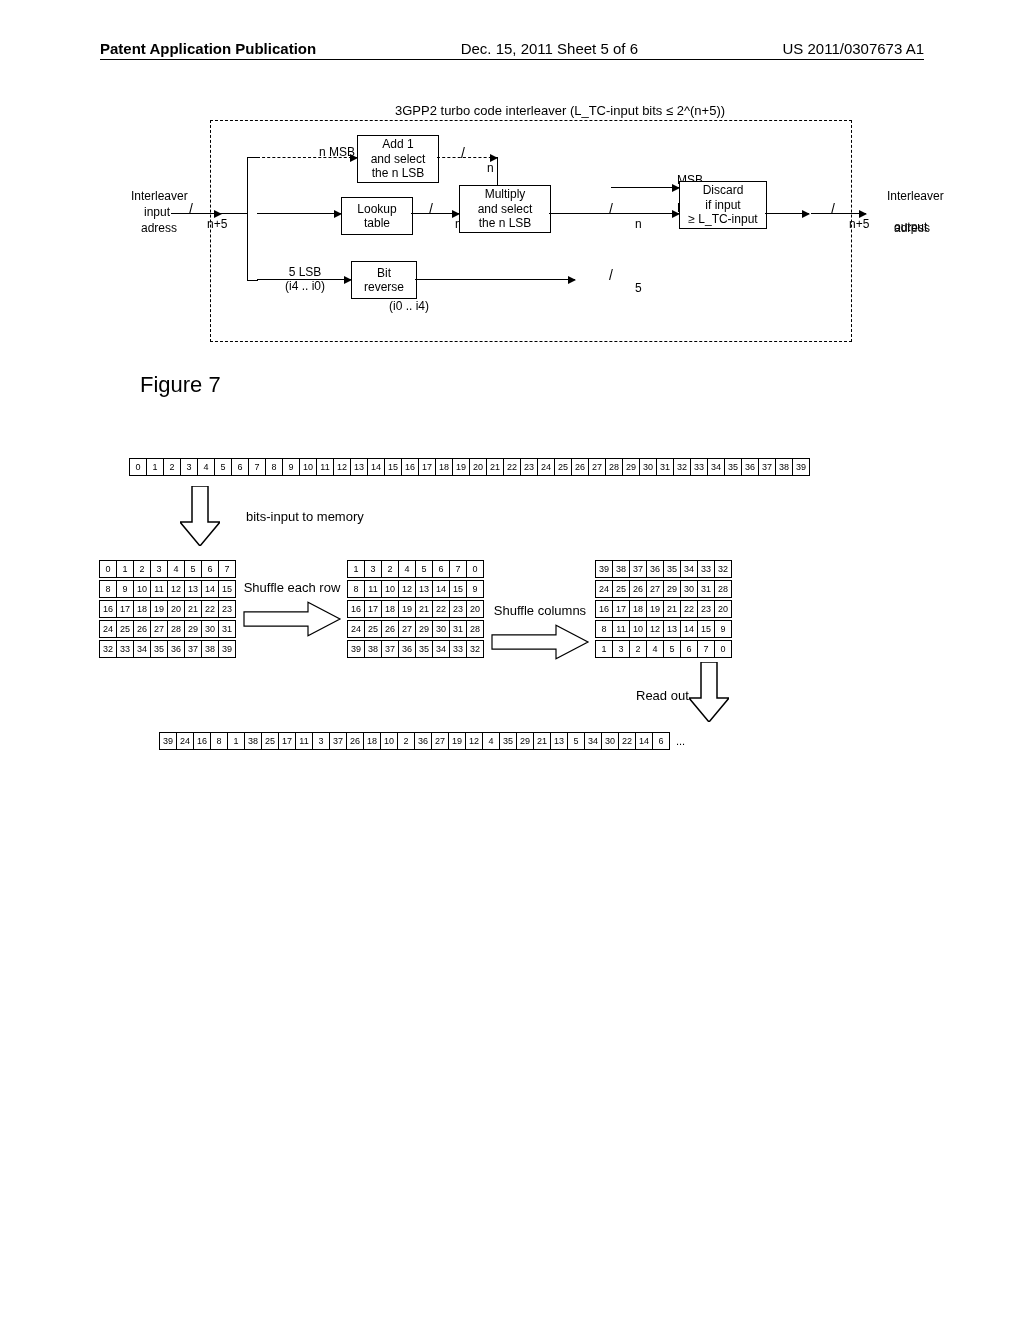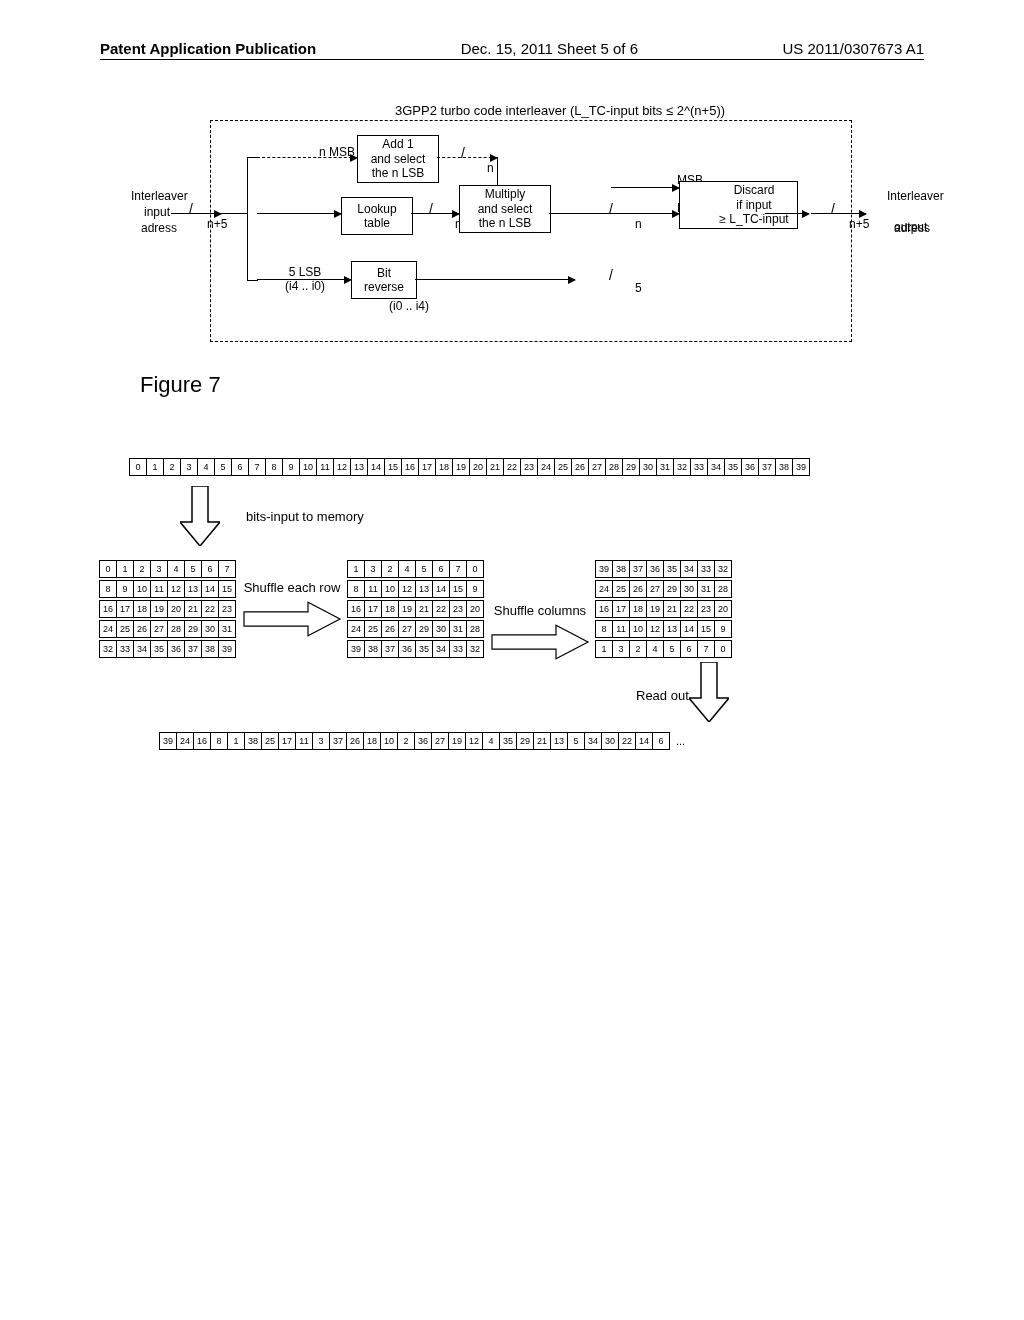--- a/index.html
+++ b/index.html
@@ -196,21 +196,21 @@
 and select
 the n LSB</div>
       <div class="arrow-h" style="left:338px; top:92px; width:130px;"></div>
       <div class="slash" style="left:398px; top:80px;">/</div>
       <div class="lbl" style="left:396px; top:96px;">n</div>
       <div class="lbl" style="left:438px; top:80px;">LSB</div>
 
       <div class="lbl" style="left:438px; top:52px;">MSB</div>
       <div class="arrow-h" style="left:400px; top:66px; width:68px;"></div>
 
-      <div class="block" style="left:468px; top:60px; width:86px; height:46px; white-space:pre-line;padding-left:31px;">Discard
+      <div class="block" style="left:468px; top:60px; width:86px; height:46px; white-space:pre-line;">Discard
 if input
 ≥ L_TC-input</div>
       <div class="arrow-h" style="left:554px; top:92px; width:44px;"></div>
 
       <div class="lbl" style="left:46px; top:144px; white-space:pre-line; text-align:center;">5 LSB
 (i4 .. i0)</div>
       <div class="arrow-h" style="left:46px; top:158px; width:94px;"></div>
 
       <div class="block" style="left:140px; top:140px; width:64px; height:36px; white-space:pre-line;">Bit
 reverse</div>

